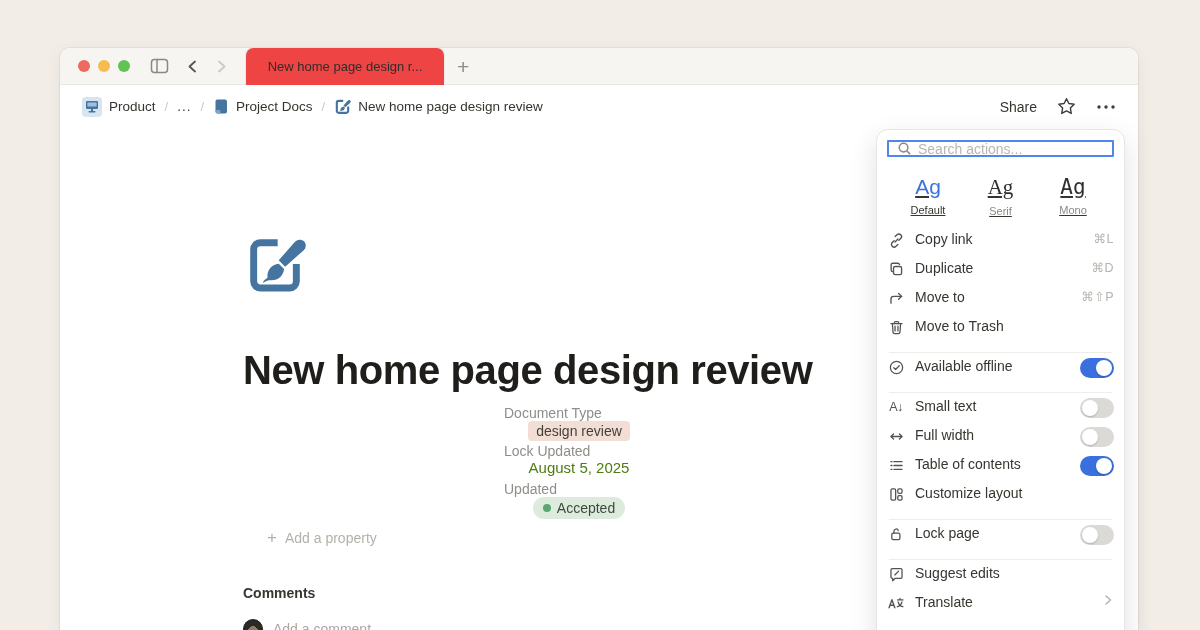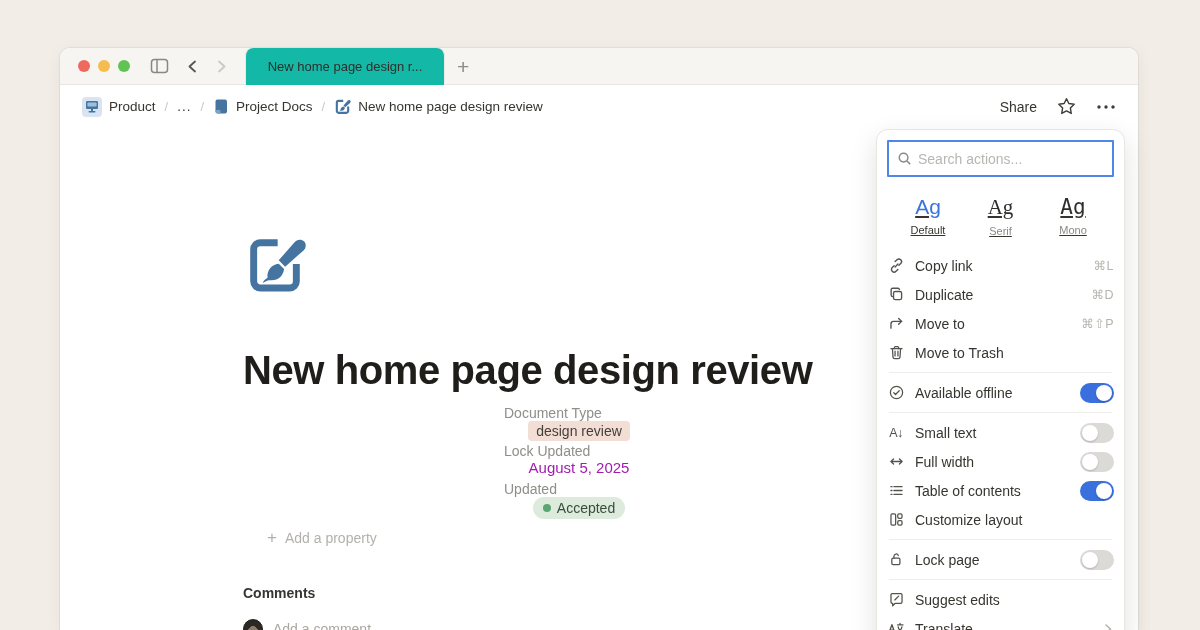--- a/index.html
+++ b/index.html
@@ -19,21 +19,21 @@
   
   .tabstrip {
     height:37px; background:#f7f5f1; border-bottom:1px solid #e9e7e2;
     border-radius:10px 10px 0 0; display:flex; align-items:center; padding-left:18px;
   }
   .lights { display:flex; gap:8px; }
   .light { width:12px; height:12px; border-radius:50%; }
   .winicon { margin-left:20px; display:flex; align-items:center; color:#8a8880; }
   .nav-chevs { display:flex; align-items:center; gap:14px; margin-left:16px; }
   .tab {
-    margin-left:16px; width:200px; height:37px; background:#14b8a6;
+    margin-left:16px; width:200px; height:37px; background:#ef4444;
     border-left:1px solid #eceae5; border-right:1px solid #eceae5;
     border-radius:8px 8px 0 0; display:flex; align-items:center; justify-content:center;
     font-size:13px; color:#2f2e2b;
   }
   .newtab { margin-left:12px; font-size:21px; color:#8f8d87; font-weight:300; line-height:1; cursor:default; }
   
   .topbar {
     height:43px; display:flex; align-items:center; justify-content:space-between;
     padding:0 22px; background:#fff;
   }
@@ -44,49 +44,49 @@
   .dots-crumb { color:#37352f; letter-spacing:1px; }
   .top-actions { display:flex; align-items:center; gap:20px; }
   .share { font-size:14px; color:#37352f; cursor:default; }
   
   .content { position:absolute; left:183px; top:184px; width:650px; }
   .pageicon { width:64px; height:64px; }
   .title { margin-top:52px; font-size:40px; font-weight:700; letter-spacing:-.4px; color:#1f1e1b; white-space:nowrap; }
   .props { margin-top:12px; margin-left:22px; }
   .prow { display:flex; align-items:center; height:38px;flex-direction:column; }
   .plabel { width:150px; font-size:14px; color:#908e89; }
-  .pvalue { font-size:15px; color:#a21caf; }
+  .pvalue { font-size:15px; color:#4d7c0f; }
   .tag { font-size:14px; color:#433f3a; background:#f3ded6; border-radius:4px; padding:2px 8px; }
   .status-pill { display:flex; align-items:center; gap:6px; font-size:14px; color:#3a4a3e; background:#dcebdc; border-radius:999px; padding:3px 10px; }
   .dot { width:8px; height:8px; border-radius:50%; background:#5aa570; }
   .addprop { margin-top:4px; margin-left:2px; height:30px; display:flex; align-items:center; gap:8px; color:#b3b1ab; font-size:14px; }
   .addprop .plus { font-size:17px; font-weight:300; }
   .comments-h { margin-top:32px; font-size:14px; font-weight:700; color:#37352f; }
   .comment-row { margin-top:18px; display:flex; align-items:center; gap:10px; }
   .avatar { width:20px; height:20px; border-radius:50%; background:radial-gradient(circle at 50% 62%, #8b7d6d 0 34%, #2c2823 35%); border:1px solid #1f1c18; }
   .comment-ph { font-size:14px; color:#a9a7a1; }
   
   .panel {
     position:absolute; left:876px; top:129px; width:249px; height:520px;
     background:#fff; border:1px solid #e8e6e1; border-radius:12px;
     box-shadow:0 10px 28px rgba(0,0,0,.12);
   }
-  .searchwrap { margin:10px; height:37px; border:2px solid #4f86e8; border-radius:1px; display:flex; align-items:center; padding:0 8px; gap:6px; background:#fff; }
+  .searchwrap { margin:10px; height:17px; border:2px solid #4f86e8; border-radius:1px; display:flex; align-items:center; padding:0 8px; gap:6px; background:#fff; }
   .searchwrap input { border:0; outline:0; flex:1; font-size:14px; font-family:"Liberation Sans",sans-serif; color:#37352f; background:transparent; }
   .searchwrap input::placeholder { color:#b8b6b0; }
   .fontrow { display:flex; justify-content:space-between; padding:8px 22px 10px; }
   .fontopt { width:58px; text-align:center; cursor:default;text-decoration:underline; }
   .fontsample { font-size:21px; color:#2f2e2b; }
   .fontopt.active .fontsample { color:#3b73de; }
   .fontsample.serif { font-family:"Liberation Serif", serif; }
   .fontsample.mono { font-family:"DejaVu Sans Mono", monospace; }
   .fontlabel { margin-top:5px; font-size:11px; color:#8b8984; }
   .fontopt.active .fontlabel { color:#37352f; }
   .menu { padding:4px 10px 0; }
-  .mrow { height:29px; display:flex; align-items:center; gap:10px; cursor:default; }
+  .mrow { height:29px; display:flex; gap:10px; cursor:default; }
   .micon { width:18px; height:18px; flex:0 0 18px; display:flex; align-items:center; justify-content:center; color:#55534e; }
   .ticon { font-size:12.5px; color:#55534e; white-space:nowrap; letter-spacing:-.5px; }
   .mlabel { flex:1; font-size:14px; color:#37352f; white-space:nowrap; }
   .shortcut { font-size:12.5px; color:#b6b4ae; letter-spacing:.5px; }
   .chev { color:#b6b4ae; }
   .divider { height:1px; background:#ededea; margin:5px 2px; }
   
   .toggle { width:34px; height:20px; border-radius:10px; background:#dcdad6; position:relative; flex:0 0 34px; }
   .toggle .knob { position:absolute; top:2px; left:2px; width:16px; height:16px; border-radius:50%; background:#fff; box-shadow:0 1px 2px rgba(0,0,0,.2); }
   .toggle.on { background:#3a70dd; }

